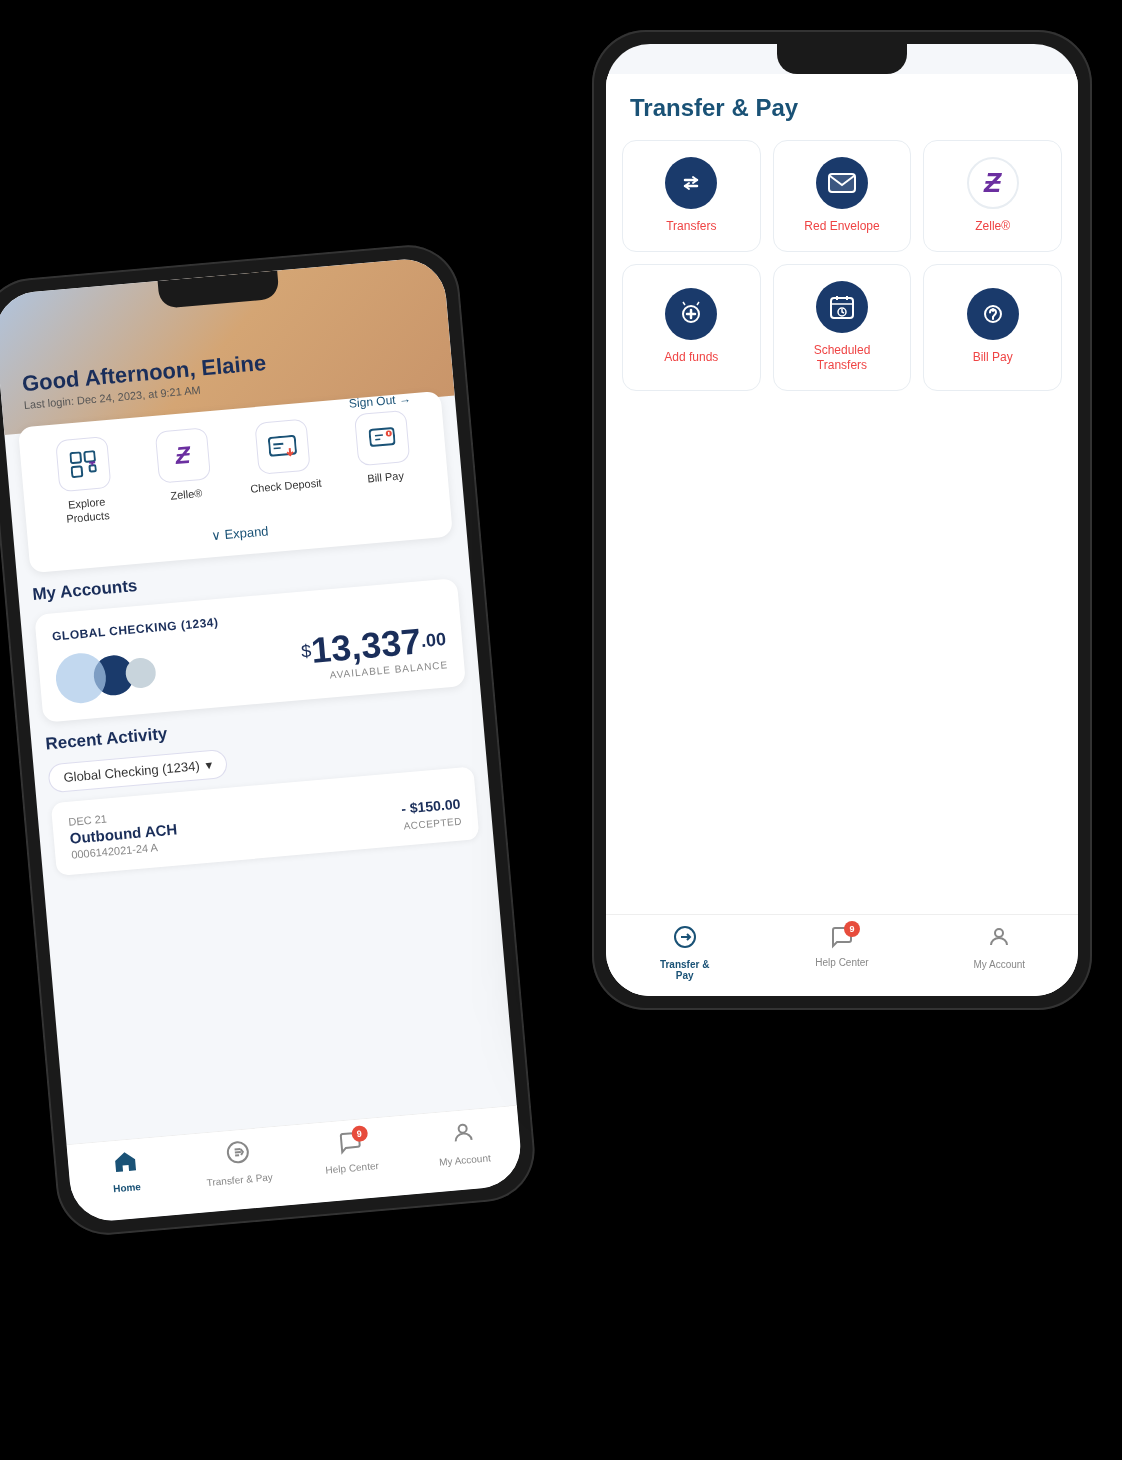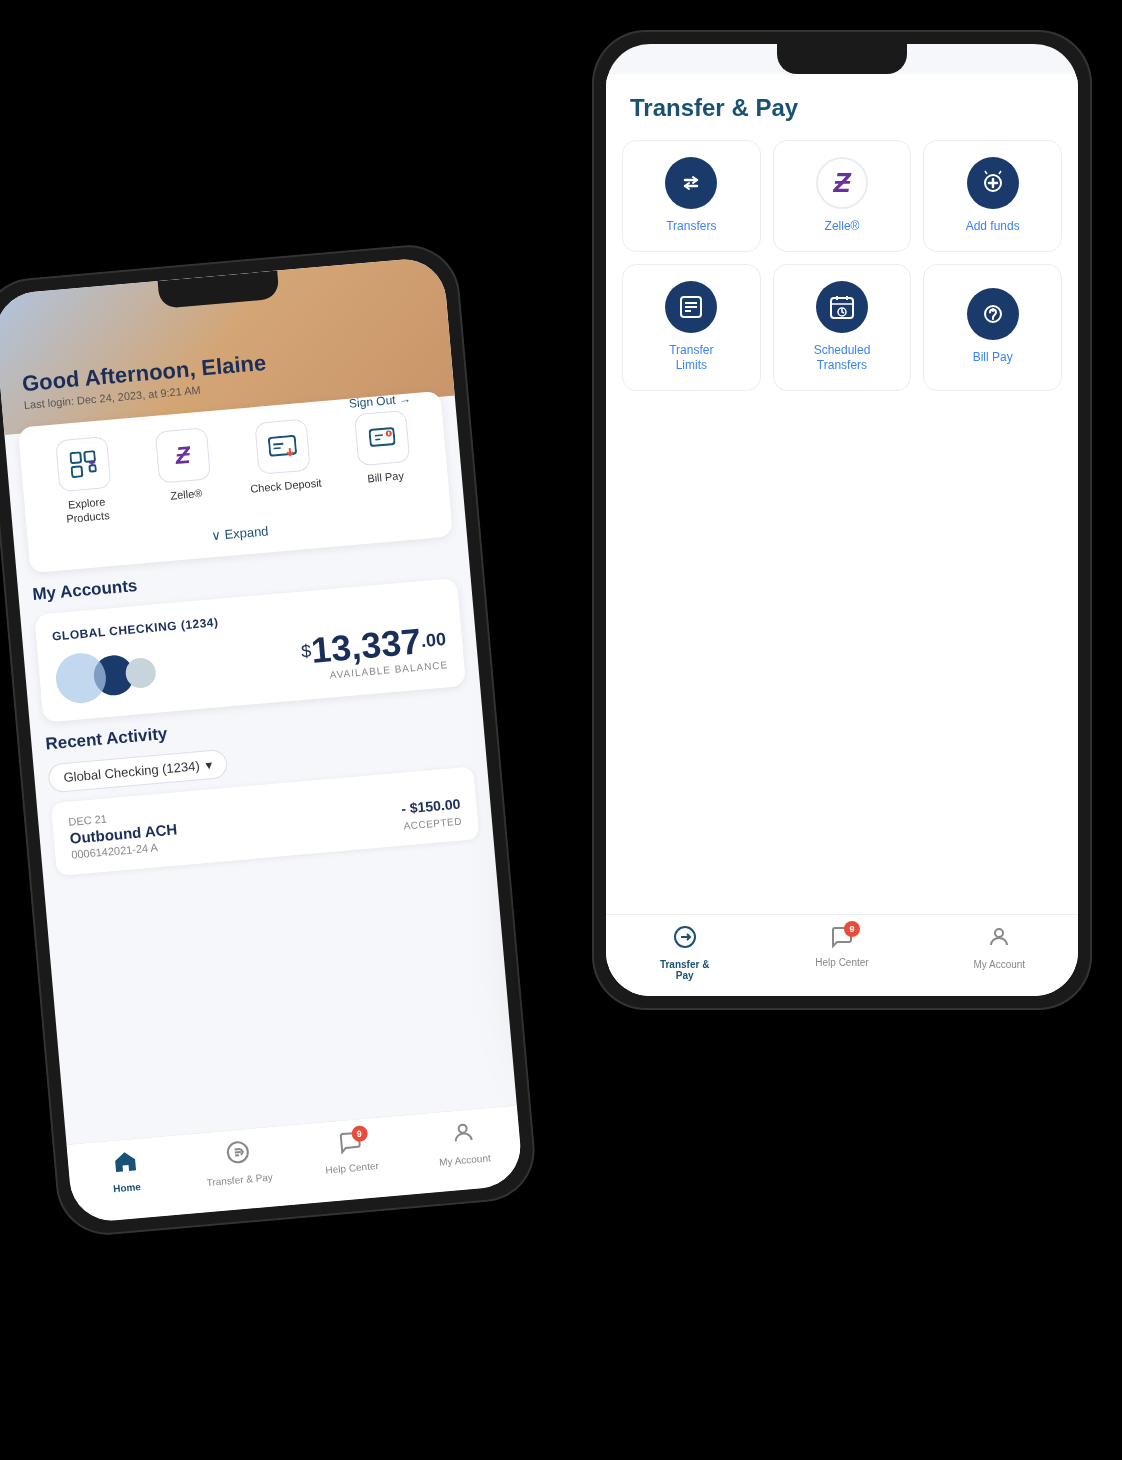--- a/index.html
+++ b/index.html
@@ -411,21 +411,21 @@
       justify-content: center;
       color: #fff;
       font-size: 20px;
     }
     .grid-icon-circle.zelle {
       background: #fff;
       border: 2px solid #e8edf2;
     }
     .grid-label {
       font-size: 12px;
-      color: #3b82f6;
+      color: #ef4444;
       text-align: center;
       line-height: 1.3;
     }
 
     
     .bottom-nav2 {
       position: absolute;
       bottom: 0;
       left: 0;
       right: 0;
@@ -609,51 +609,50 @@
           <div class="grid-icon-circle">
             <svg width="26" height="26" viewBox="0 0 26 26" fill="none">
               <circle cx="13" cy="13" r="12" stroke="#fff" stroke-width="0"></circle>
               <path d="M7 10h12M7 16h12" stroke="#fff" stroke-width="2.5" stroke-linecap="round"></path>
               <path d="M15 7l4 3-4 3M11 13l-4 3 4 3" stroke="#fff" stroke-width="2" stroke-linecap="round" stroke-linejoin="round"></path>
             </svg>
           </div>
           <div class="grid-label">Transfers</div>
         </div>
 
+        <div class="grid-item">
+          <div class="grid-icon-circle">
+            <svg width="28" height="24" viewBox="0 0 28 24" fill="none">
+              <rect x="1" y="3" width="26" height="18" rx="3" fill="#fff" opacity="0.15"></rect>
+              <rect x="1" y="3" width="26" height="18" rx="3" stroke="#fff" stroke-width="2"></rect>
+              <path d="M2 5l12 9L26 5" stroke="#fff" stroke-width="2" stroke-linecap="round"></path>
+            </svg>
+          </div>
+          <div class="grid-label">Red Envelope</div>
+        </div>
 
         <div class="grid-item">
           <div class="grid-icon-circle zelle">
             <span class="zelle-z" style="font-size:28px;">Ƶ</span>
           </div>
           <div class="grid-label">Zelle®</div>
         </div>
 
 
         <div class="grid-item">
           <div class="grid-icon-circle">
             <svg width="28" height="28" viewBox="0 0 28 28" fill="none">
               <circle cx="14" cy="14" r="8" stroke="#fff" stroke-width="2"></circle>
               <path d="M14 10v8M10 14h8" stroke="#fff" stroke-width="2.5" stroke-linecap="round"></path>
               <path d="M8 5l-2-3M20 5l2-3" stroke="#fff" stroke-width="1.5"></path>
             </svg>
           </div>
           <div class="grid-label">Add funds</div>
         </div>
 
-        <div class="grid-item">
-          <div class="grid-icon-circle">
-            <svg width="28" height="28" viewBox="0 0 28 28" fill="none">
-              <rect x="4" y="4" width="20" height="20" rx="3" stroke="#fff" stroke-width="2"></rect>
-              <line x1="8" y1="10" x2="20" y2="10" stroke="#fff" stroke-width="2"></line>
-              <line x1="8" y1="14" x2="20" y2="14" stroke="#fff" stroke-width="2"></line>
-              <line x1="8" y1="18" x2="14" y2="18" stroke="#fff" stroke-width="2"></line>
-            </svg>
-          </div>
-          <div class="grid-label">Transfer<br>Limits</div>
-        </div>
 
         <div class="grid-item">
           <div class="grid-icon-circle">
             <svg width="28" height="28" viewBox="0 0 28 28" fill="none">
               <rect x="3" y="5" width="22" height="20" rx="3" stroke="#fff" stroke-width="2"></rect>
               <line x1="9" y1="3" x2="9" y2="7" stroke="#fff" stroke-width="2"></line>
               <line x1="19" y1="3" x2="19" y2="7" stroke="#fff" stroke-width="2"></line>
               <line x1="3" y1="11" x2="25" y2="11" stroke="#fff" stroke-width="1.5"></line>
               <circle cx="14" cy="19" r="4" stroke="#fff" stroke-width="1.5"></circle>
               <path d="M14 16v3l2 1" stroke="#fff" stroke-width="1.5"></path>

